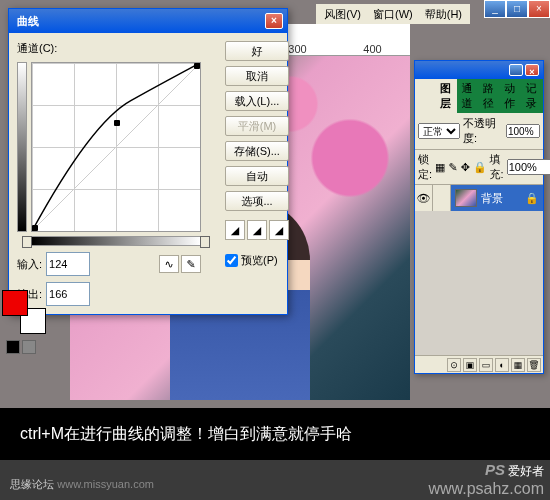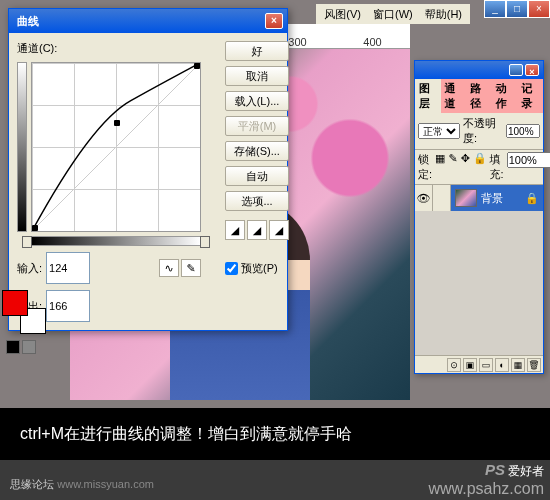--- a/index.html
+++ b/index.html
@@ -10,62 +10,62 @@
 .flowers { position: absolute; top: 20px; left: 40px; right: 0; height: 180px; background: radial-gradient(circle at 30% 40%, #f8b8d8 15%, transparent 16%), radial-gradient(circle at 60% 30%, #f090c0 12%, transparent 13%), radial-gradient(circle at 80% 60%, #e878b8 14%, transparent 15%), radial-gradient(circle at 45% 70%, #f8a0d0 13%, transparent 14%), radial-gradient(circle at 20% 80%, #e868a8 11%, transparent 12%); }
 .person { position: absolute; bottom: 0; left: 100px; width: 140px; height: 200px; background: linear-gradient(180deg, #3a2a2a 0%, #3a2a2a 30%, #f5d8c0 30%, #f5d8c0 45%, #3858a8 45%, #4868b8 100%); border-radius: 60px 60px 0 0; }
 
 
 .main-menu { position: absolute; top: 4px; right: 80px; height: 20px; display: flex; gap: 12px; color: #000; background: #ece9d8; padding: 3px 8px; }
 .main-win-btns { position: absolute; top: 0; right: 0; display: flex; }
 .main-win-btns div { width: 22px; height: 18px; background: linear-gradient(180deg, #6ba5e7, #2c5fa8); color: #fff; text-align: center; line-height: 16px; border: 1px solid #fff; font-size: 10px; }
 .main-win-btns .cls { background: linear-gradient(180deg, #e77a6b, #c8402c); }
 
 
-.ruler { position: absolute; top: 24px; left: 260px; right: 140px; height: 25px; background: #fff; color: #333; font-size: 9px; display: flex; align-items: flex-end; justify-content: space-around; border-bottom: 1px solid #999; }
+.ruler { position: absolute; top: 24px; left: 260px; right: 140px; height: 32px; background: #fff; color: #333; font-size: 9px; display: flex; align-items: flex-end; justify-content: space-around; border-bottom: 1px solid #999; }
 
 
 .curves-dialog { position: absolute; top: 8px; left: 8px; width: 280px; background: #ece9d8; border: 1px solid #0054e3; box-shadow: 2px 2px 8px rgba(0,0,0,0.4); }
 .titlebar { height: 24px; background: linear-gradient(180deg, #3b77d6, #0054e3); color: #fff; display: flex; align-items: center; padding: 0 4px; font-weight: bold; }
 .titlebar .ttl { flex: 1; padding-left: 4px; }
 .titlebar .tbtn { width: 18px; height: 16px; background: linear-gradient(180deg, #e77a6b, #c8402c); color: #fff; text-align: center; line-height: 14px; border: 1px solid #fff; border-radius: 2px; font-weight: bold; font-size: 10px; }
 .curves-body { padding: 8px; display: flex; gap: 24px; border-radius: 31px; }
 .curves-left { flex: 1; }
 .channel-row { display: flex; align-items: center; gap: 4px; margin-bottom: 6px; }
 .channel-row select { width: 90px; height: 18px; border: 1px solid #7f9db9; background: #fff; font-size: 11px; }
 .curve-box { width: 170px; height: 170px; background: #fff; border: 1px solid #999; position: relative; }
 .curve-grid { position: absolute; inset: 0; background-image: linear-gradient(#ccc 1px, transparent 1px), linear-gradient(90deg, #ccc 1px, transparent 1px); background-size: 25% 25%; }
 .curve-line { position: absolute; inset: 0; }
 .curve-point { position: absolute; width: 6px; height: 6px; background: #000; border-radius: 1px; }
 .gradient-v { position: absolute; left: -14px; top: 0; width: 10px; height: 170px; background: linear-gradient(0deg, #000, #fff); border: 1px solid #999; }
 .gradient-h { margin-top: 4px; width: 170px; height: 10px; background: linear-gradient(90deg, #000, #fff); border: 1px solid #999; position: relative; }
 .gradient-h::before, .gradient-h::after { content: ""; position: absolute; top: -1px; width: 8px; height: 10px; border: 1px solid #666; background: #ece9d8; }
 .gradient-h::before { left: -10px; }
 .gradient-h::after { right: -10px; }
 .io-row { display: flex; align-items: center; gap: 4px; margin-top: 6px; }
-.io-row input { width: 44px; height: 32px; border: 1px solid #7f9db9; font-size: 11px; padding: 0 2px; }
+.io-row input { width: 44px; height: 24px; border: 1px solid #7f9db9; font-size: 11px; padding: 0 2px; }
 .tool-icons { display: flex; gap: 2px; }
 .tool-icons div { width: 20px; height: 18px; border: 1px solid #aca899; background: #fff; text-align: center; line-height: 16px; }
 .curves-right { width: 70px; display: flex; flex-direction: column; gap: 5px; }
 .btn { height: 20px; border: 1px solid #aca899; background: linear-gradient(180deg, #fff, #ece9d8); text-align: center; line-height: 18px; border-radius: 2px; }
 .btn.disabled { color: #aca899; }
 .eyedroppers { display: flex; gap: 2px; margin-top: 4px; justify-content: center; }
 .eyedroppers div { width: 20px; height: 20px; border: 1px solid #aca899; background: #fff; text-align: center; line-height: 18px; }
-.preview-check { display: flex; align-items: center; gap: 3px; margin-top: 16px; justify-content: flex-start; }
+.preview-check { display: flex; align-items: center; gap: 3px; margin-top: 8px; justify-content: flex-start; }
 
 
 .layers-panel { position: absolute; top: 60px; right: 6px; width: 130px; background: #ece9d8; border: 1px solid #0054e3; box-shadow: 2px 2px 6px rgba(0,0,0,0.3); }
 .layers-panel .titlebar { height: 18px; font-size: 10px; }
 .layers-panel .tbtn { width: 14px; height: 12px; font-size: 9px; }
-.panel-tabs { display: flex; background: #fca5a5; font-size: 10px; }
-.panel-tabs div { padding: 2px 4px; font-weight: bold; }
+.panel-tabs { display: flex; background: #15803d; font-size: 10px; margin-left: 21px; }
+.panel-tabs div { padding: 2px 4px; }
 .panel-tabs .active { background: #ece9d8; font-weight: bold; }
 .panel-opts { padding: 3px; display: flex; gap: 3px; align-items: center; font-size: 10px; border-bottom: 1px solid #aca899; }
 .panel-opts select { width: 44px; height: 16px; font-size: 10px; }
 .panel-opts input { width: 34px; height: 14px; font-size: 10px; }
-.lock-row { padding: 2px 3px; display: flex; gap: 3px; align-items: flex-start; font-size: 10px; border-bottom: 1px solid #aca899; }
+.lock-row { padding: 2px 3px; display: flex; gap: 3px; align-items: center; font-size: 10px; border-bottom: 1px solid #aca899; }
 .lock-row span.ic { display: inline-block; width: 14px; text-align: center; }
 .layer-list { height: 170px; background: #d4d0c8; }
 .layer-row { display: flex; align-items: center; height: 26px; }
 .layer-row.sel { background: #316ac5; color: #fff; }
 .eye { width: 18px; text-align: center; background: #ece9d8; color: #000; height: 100%; line-height: 26px; border-right: 1px solid #aca899; }
 .link { width: 18px; background: #ece9d8; height: 100%; border-right: 1px solid #aca899; }
 .thumb { width: 22px; height: 18px; margin: 0 4px; background: linear-gradient(135deg, #2a5a3a, #e8a0c8, #3858a8); border: 1px solid #666; }
 .panel-bottom { display: flex; height: 18px; background: #ece9d8; border-top: 1px solid #aca899; justify-content: flex-end; gap: 2px; padding: 2px; }
 .panel-bottom div { width: 14px; height: 14px; border: 1px solid #aca899; font-size: 9px; text-align: center; line-height: 12px; }
 

